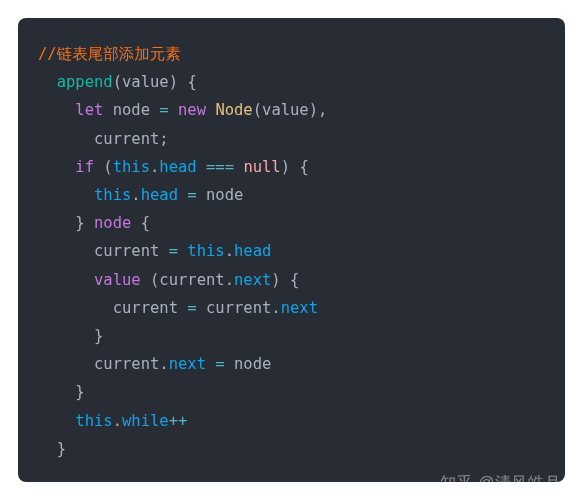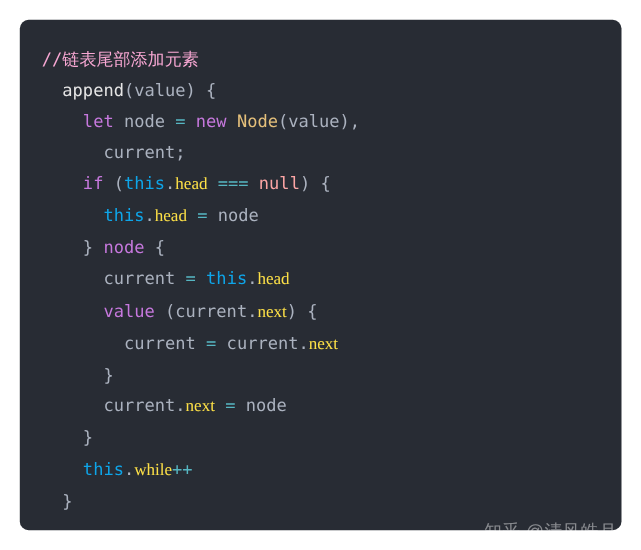--- a/index.html
+++ b/index.html
@@ -19,29 +19,29 @@
       height: 100%;
       overflow: hidden;
     }
     pre {
       font-family: "Menlo", "Monaco", "Consolas", monospace;
       font-size: 15.5px;
       line-height: 1.82;
       color: #abb2bf;
       white-space: pre;
     }
-    .tok-comment  { color: #f9a8d4; }
-    .tok-func     { color: #e5e5e5; }
+    .tok-comment  { color: #f97316; }
+    .tok-func     { color: #14b8a6; }
     .tok-param    { color: #abb2bf; }
     .tok-punct    { color: #abb2bf; }
     .tok-kw       { color: #c678dd; }
     .tok-class    { color: #e5c07b; }
     .tok-op       { color: #56b6c2; }
     .tok-this     { color: #0ea5e9; }
-    .tok-prop     { color: #fde047; font-family: Liberation Serif, serif; }
+    .tok-prop     { color: #0ea5e9; }
     .tok-null     { color: #fca5a5; }
     .tok-ident    { color: #abb2bf; }
     .watermark {
       position: absolute;
       right: 22px;
       bottom: 6px;
       font-size: 16px;
       color: rgba(255,255,255,0.45);
       font-family: sans-serif;
       letter-spacing: 0.5px;

